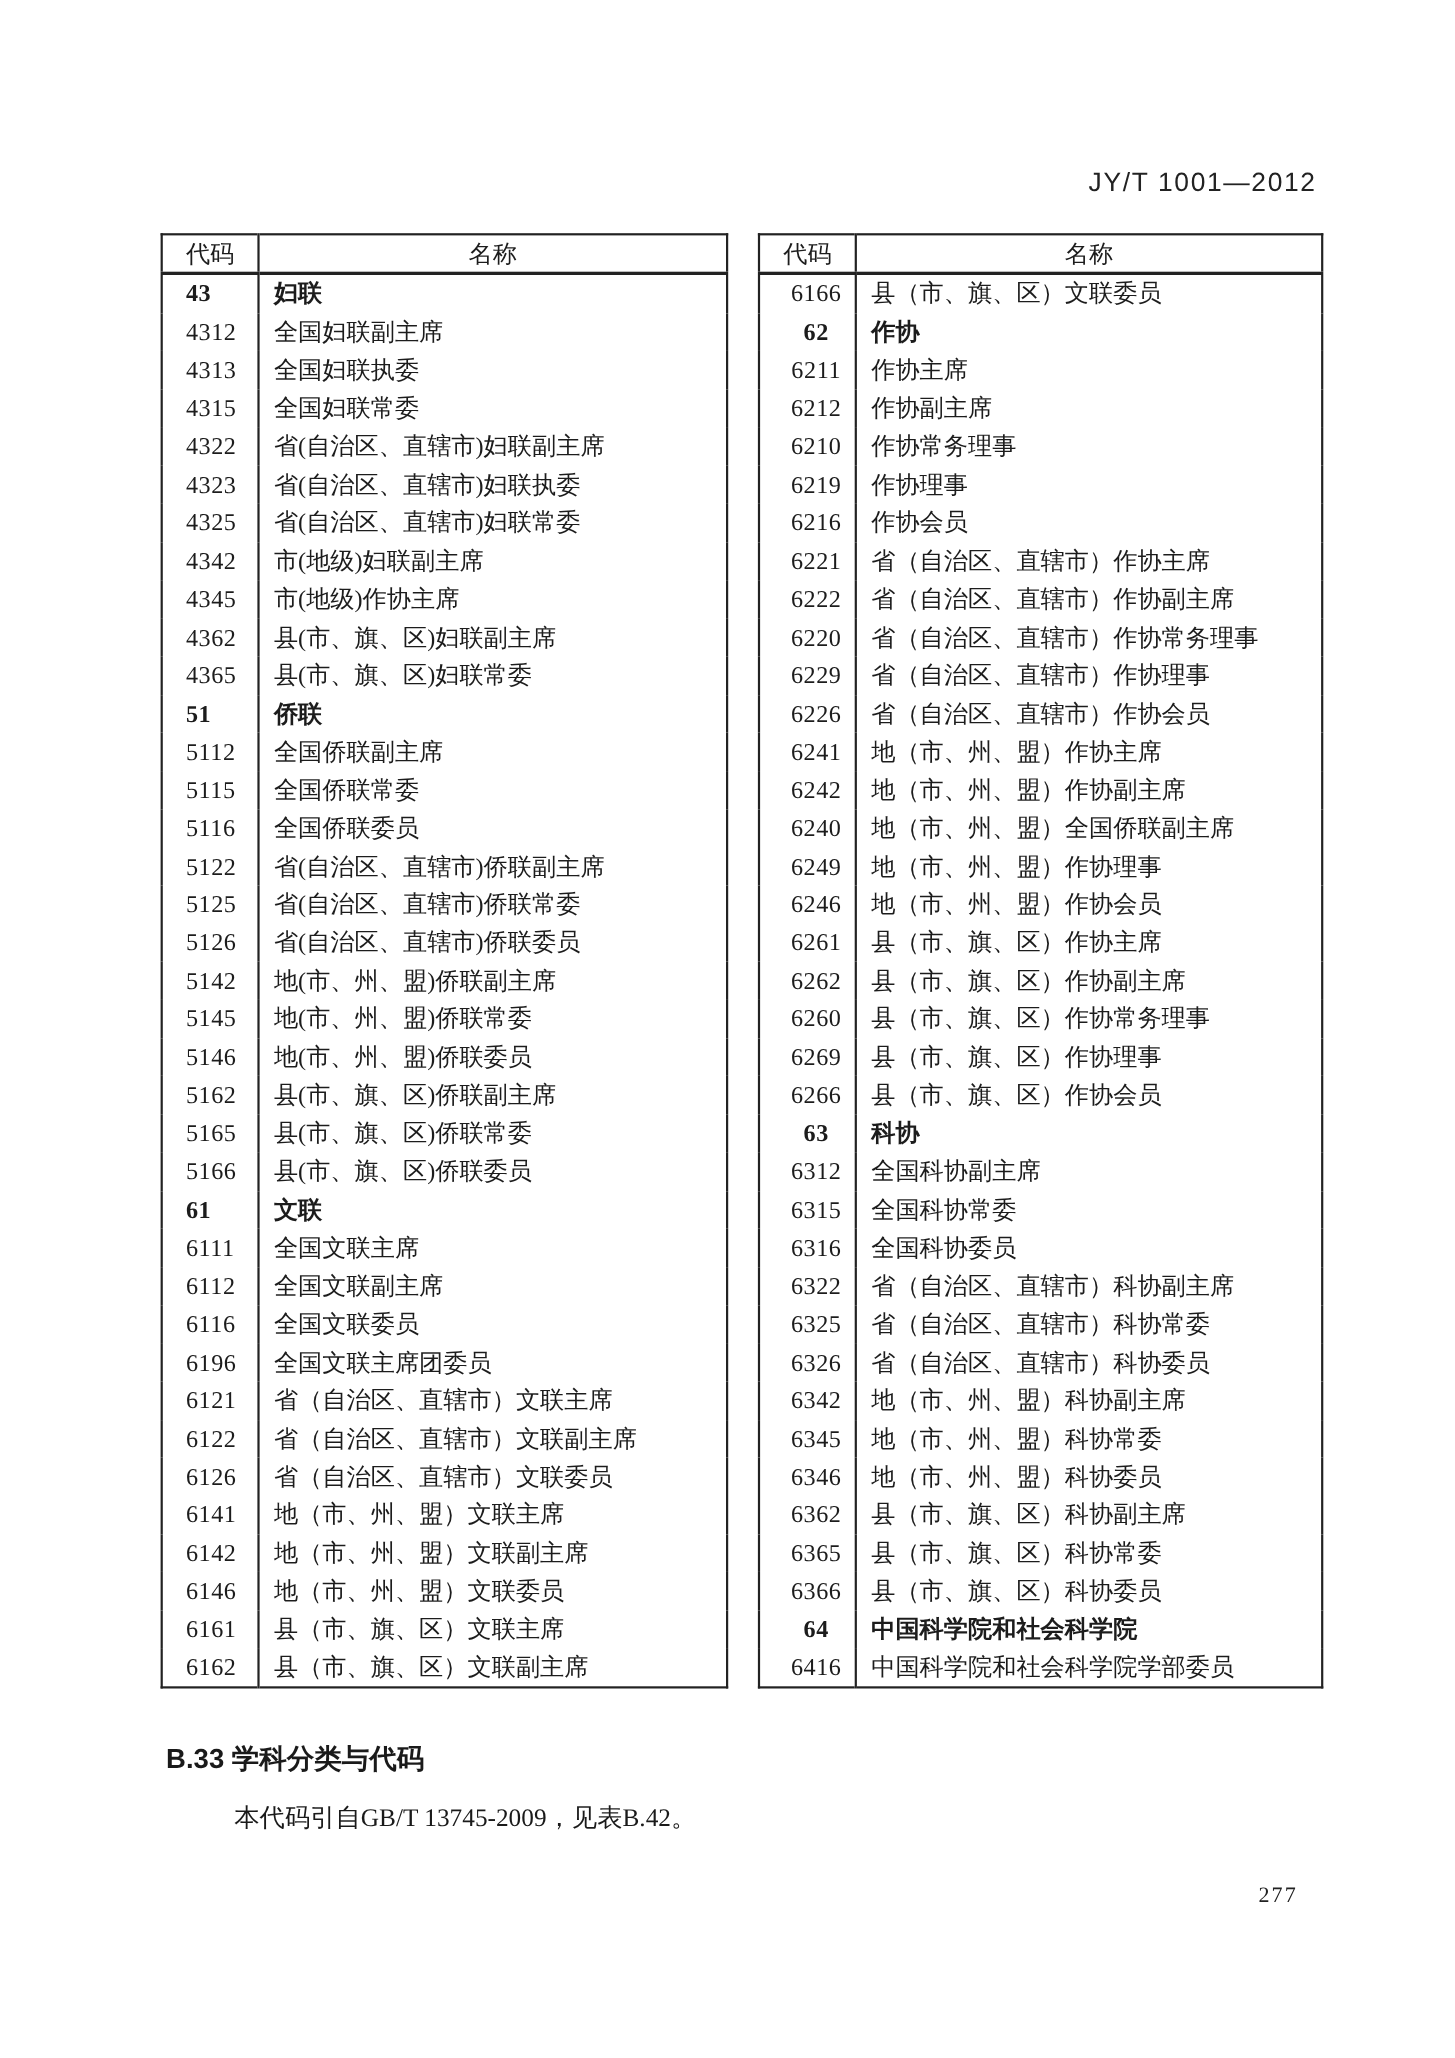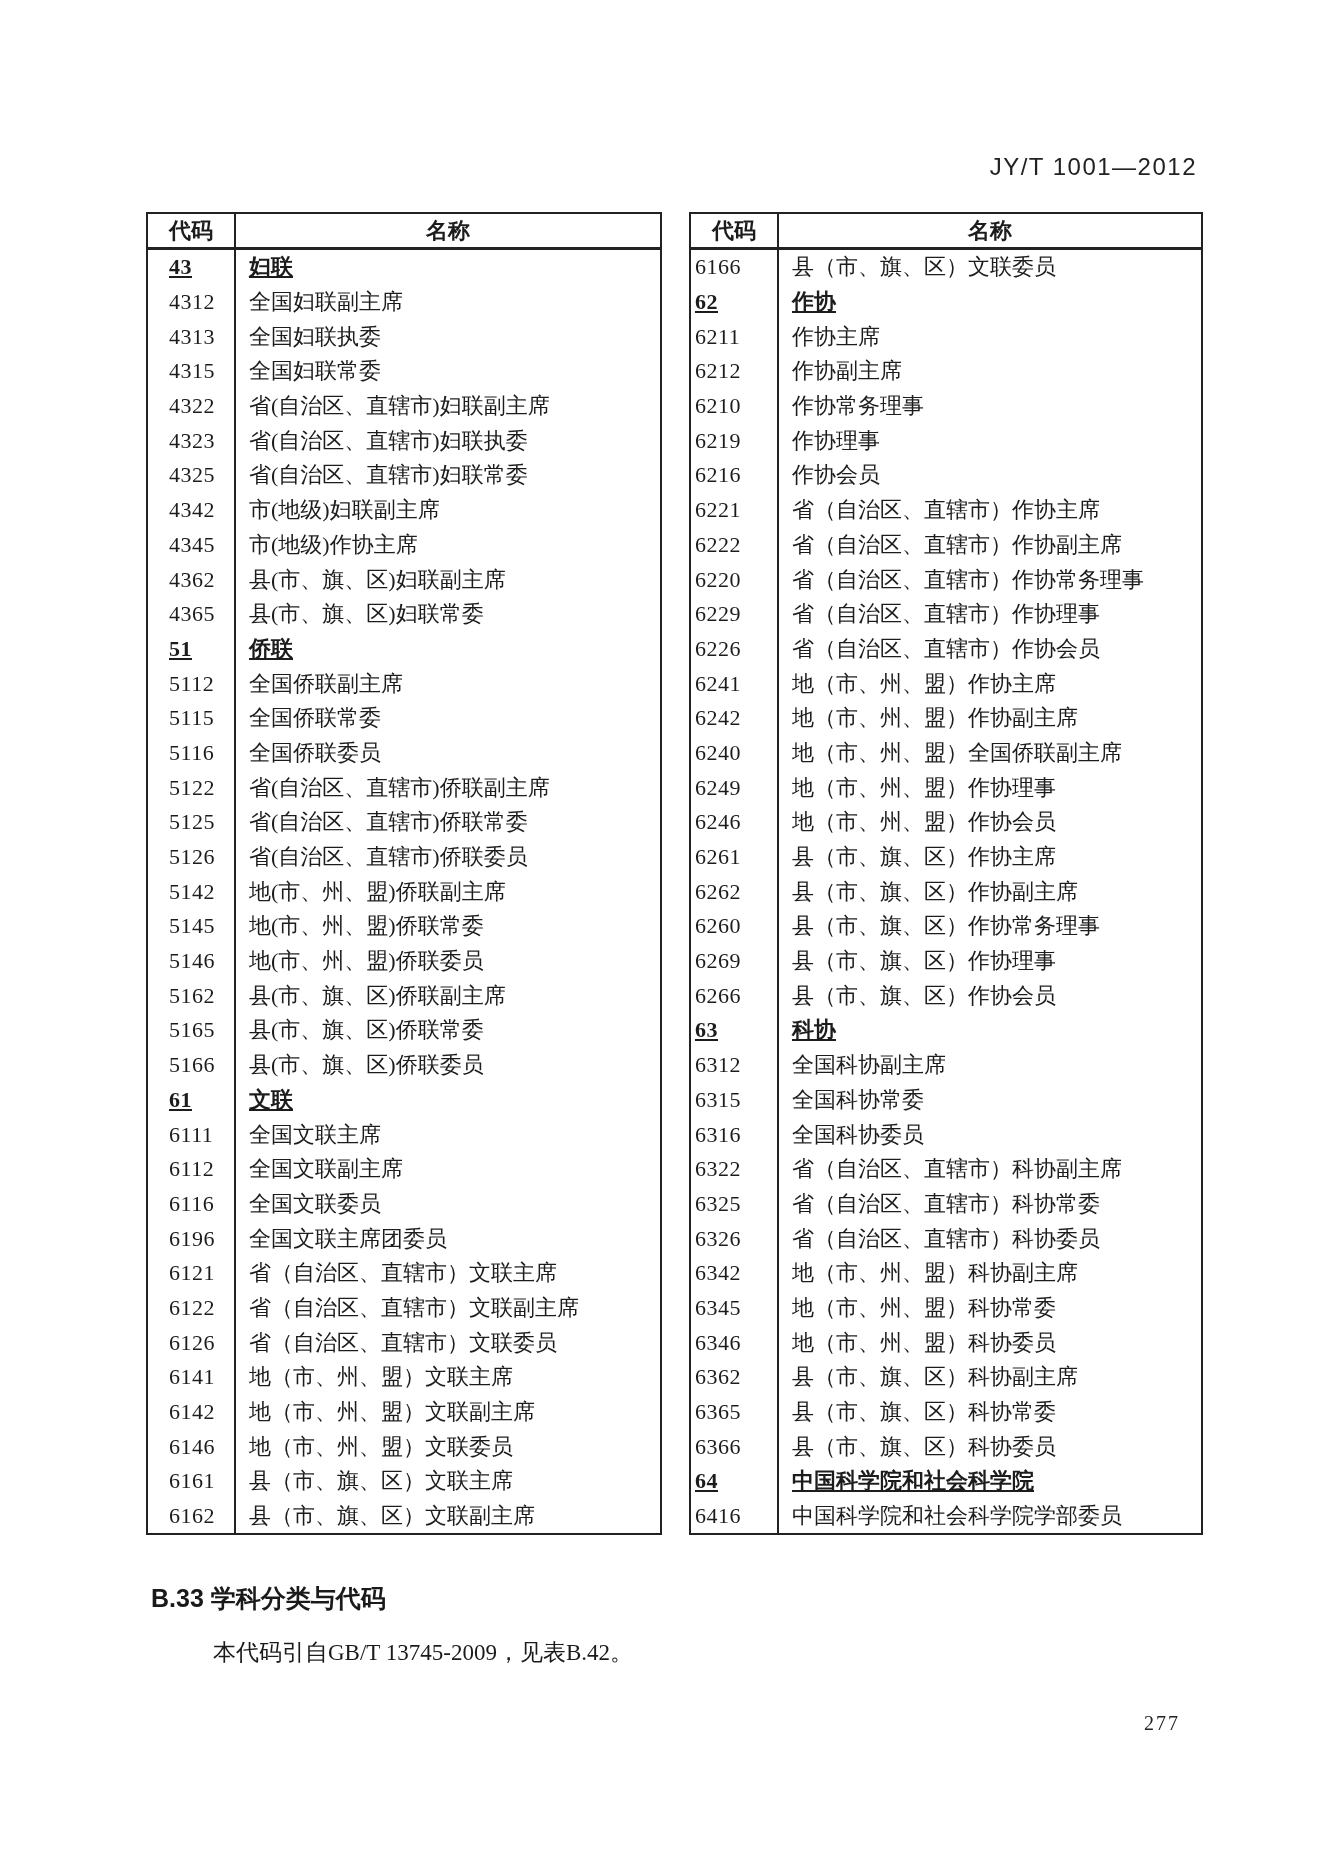--- a/index.html
+++ b/index.html
@@ -26,41 +26,41 @@
     table-layout:fixed;
     border:2px solid #222;
     font-size:22px;
   }
   table.code-table.left{left:146px;width:516px;}
   table.code-table.right{left:689px;width:514px;}
   .code-table col.c-code{width:88px;}
   .code-table th{
     height:33px;
     font-family:"Liberation Sans","DejaVu Sans",sans-serif;
-    font-weight:bold;
+    font-weight:normal;
     font-size:22px;
     text-align:center;
     border-bottom:3px solid #222;
     padding:0;
   }
   .code-table th.code-col{border-right:2px solid #222;}
   .code-table td{
     height:34.7px;
     padding:0;
     white-space:nowrap;
     overflow:hidden;
   }
   .code-table td.code-col{
     border-right:2px solid #222;
     padding-left:21px;
     letter-spacing:0.5px;
   }
-  table.code-table.right td.code-col{padding-left:4px;}
+  table.code-table.right td.code-col{padding-left:16px;text-align:center;}
   .code-table td.name-col{padding-left:13px;}
-  .code-table tr.section td{font-weight:bold;text-decoration:underline;}
+  .code-table tr.section td{font-weight:bold;}
   .code-table tr.section td.name-col{
     font-family:"Liberation Sans","DejaVu Sans",sans-serif;
     margin-top:28px;
   }
   .section-heading{
     position:absolute;
     left:151px;top:1582px;
     font-family:Liberation Sans, sans-serif;
     font-weight:bold;
     font-size:25px;

